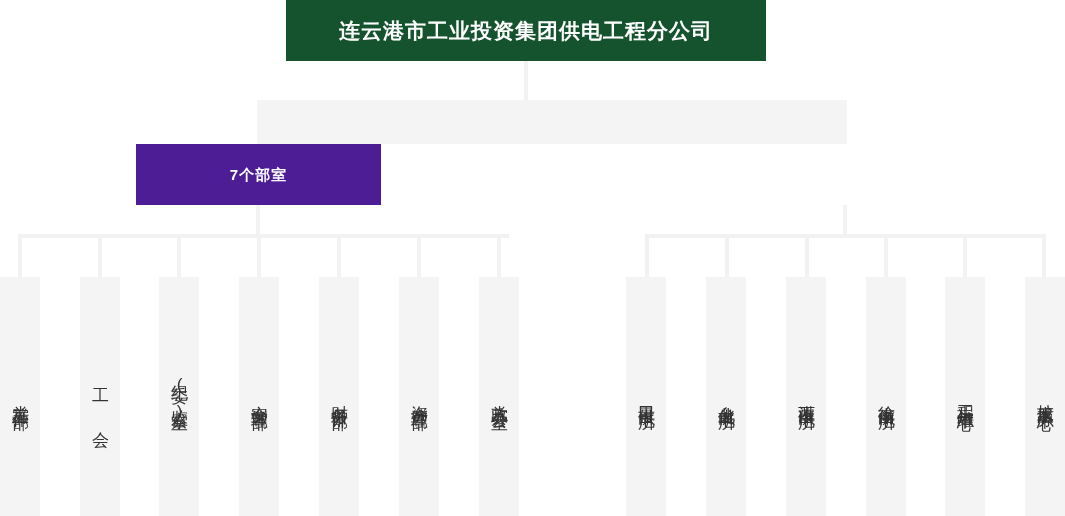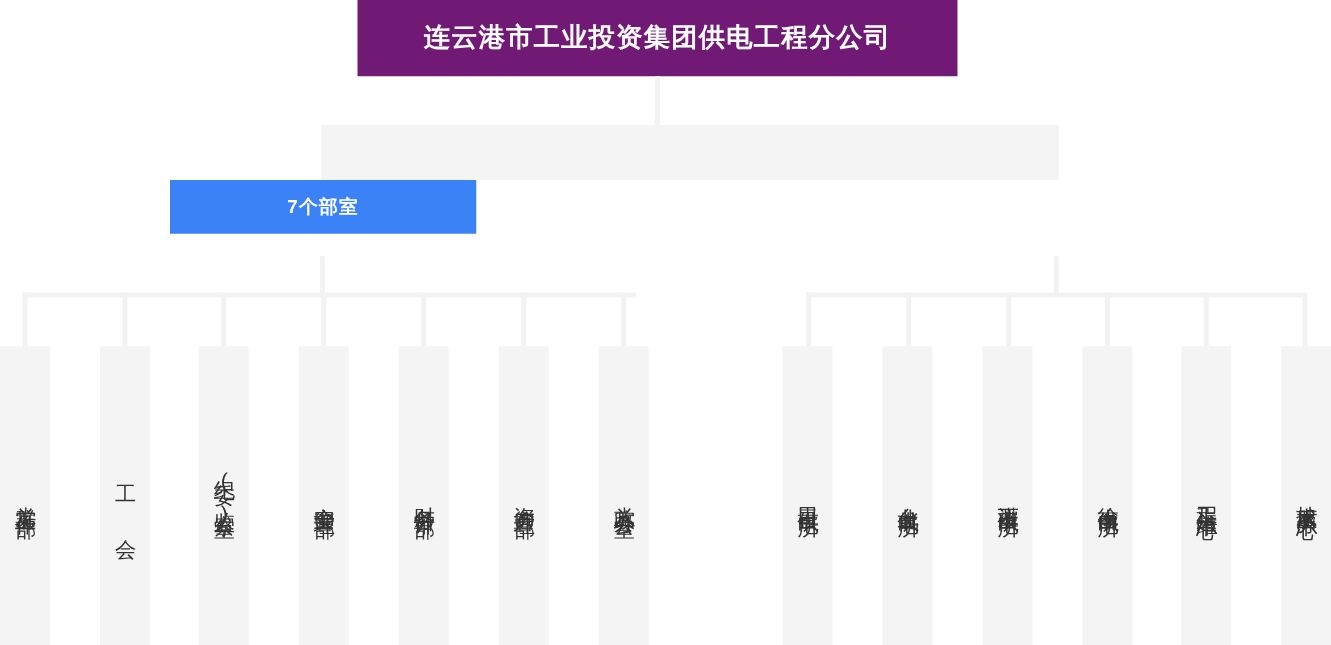--- a/index.html
+++ b/index.html
@@ -19,21 +19,21 @@
     overflow: hidden;
   }
 
   
   .root-box {
     position: absolute;
     left: 286px;
     top: 0px;
     width: 480px;
     height: 61px;
-    background: #701a75;
+    background: #14532d;
     color: #ffffff;
     display: flex;
     align-items: center;
     justify-content: center;
     letter-spacing: 1px;
   }
   .root-box .root-label {
     font-size: 21px;
     font-weight: bold;
     line-height: 1;
@@ -58,22 +58,22 @@
     top: 100px;
     width: 590px;
     height: 44px;
     background: #f4f4f4;
   }
 
   
   .branch-box {
     position: absolute;
     top: 144px;
-    height: 43px;
-    background: #3b82f6;
+    height: 61px;
+    background: #4c1d95;
     color: #ffffff;
     display: flex;
     align-items: center;
     justify-content: center;
   }
   .branch-box .branch-label {
     font-size: 15px;
     font-weight: bold;
     line-height: 1;
     letter-spacing: 1px;

